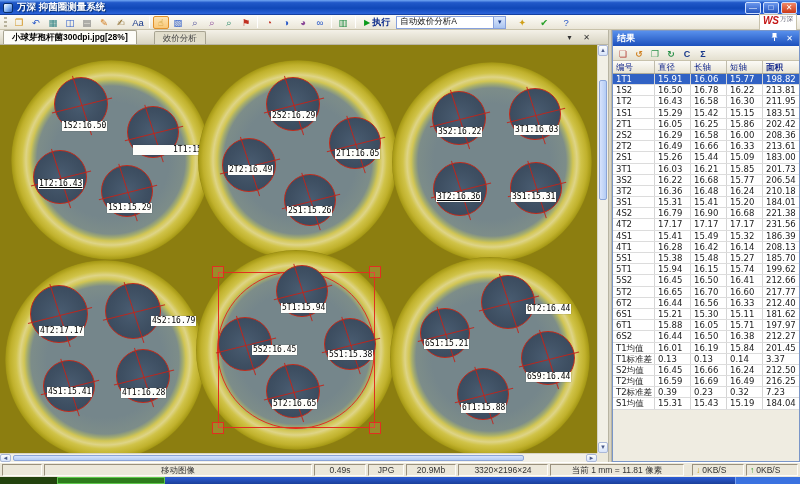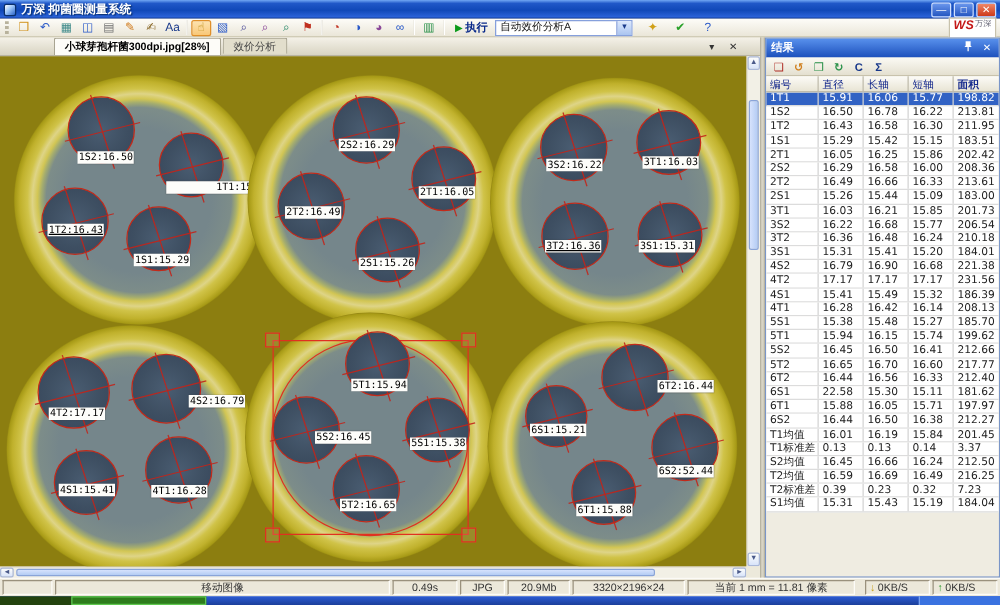--- a/index.html
+++ b/index.html
@@ -159,21 +159,21 @@
       </div>
     <div class="logo">
       <span class="lw">WS</span>
       <span class="ls">万深</span>
     </div>
   </div>
 
   <div class="mainrow">
     <div class="leftpane">
       <div class="tabbar">
-        <div class="icons" id="tabs" style="align-items:flex-start;gap:0;margin-left:40px;">
+        <div class="icons" id="tabs" style="align-items:flex-end;gap:16px;">
             <div class="tab active">小球芽孢杆菌300dpi.jpg[28%]</div>
             <div class="tab">效价分析</div>
           </div>
         <div class="tabctl">
           <span class="tcb">▾</span>
           <span class="tcb">✕</span>
         </div>
       </div>
       <div class="imageview">
           <div class="dish" style="left: 11px; top: 15px;"></div>
@@ -295,21 +295,21 @@
           <div class="zlabel" style="left: 526px; top: 259px;">6T2:16.44</div>
           <div class="zone" style="left: 420px; top: 263px; width: 50px; height: 50px;">
             <div class="zl" style="width: 58px; left: -4px; top: 25px; transform: rotate(72deg);"></div>
             <div class="zl" style="width: 58px; left: -4px; top: 25px; transform: rotate(-14deg);"></div>
           </div>
           <div class="zlabel" style="left: 424px; top: 294px;">6S1:15.21</div>
           <div class="zone" style="left: 521px; top: 286px; width: 54px; height: 54px;">
             <div class="zl" style="width: 62px; left: -4px; top: 27px; transform: rotate(72deg);"></div>
             <div class="zl" style="width: 62px; left: -4px; top: 27px; transform: rotate(-14deg);"></div>
           </div>
-          <div class="zlabel" style="left: 526px; top: 327px;">6S2:52.44</div>
+          <div class="zlabel" style="left: 526px; top: 327px;">6S9:16.44</div>
           <div class="zone" style="left: 457px; top: 323px; width: 52px; height: 52px;">
             <div class="zl" style="width: 60px; left: -4px; top: 26px; transform: rotate(72deg);"></div>
             <div class="zl" style="width: 60px; left: -4px; top: 26px; transform: rotate(-14deg);"></div>
           </div>
           <div class="zlabel" style="left: 461px; top: 358px;">6T1:15.88</div>
         </div>
       <div class="vscroll">
         <div class="sarr">▲</div>
         <div class="vtrack">
           <div class="vthumb"></div>
@@ -497,21 +497,21 @@
           </div>
           <div class="trow">
             <div class="tc c0">6T2</div>
             <div class="tc">16.44</div>
             <div class="tc">16.56</div>
             <div class="tc">16.33</div>
             <div class="tc">212.40</div>
           </div>
           <div class="trow">
             <div class="tc c0">6S1</div>
-            <div class="tc">22.58</div>
+            <div class="tc">15.21</div>
             <div class="tc">15.30</div>
             <div class="tc">15.11</div>
             <div class="tc">181.62</div>
           </div>
           <div class="trow">
             <div class="tc c0">6T1</div>
             <div class="tc">15.88</div>
             <div class="tc">16.05</div>
             <div class="tc">15.71</div>
             <div class="tc">197.97</div>

